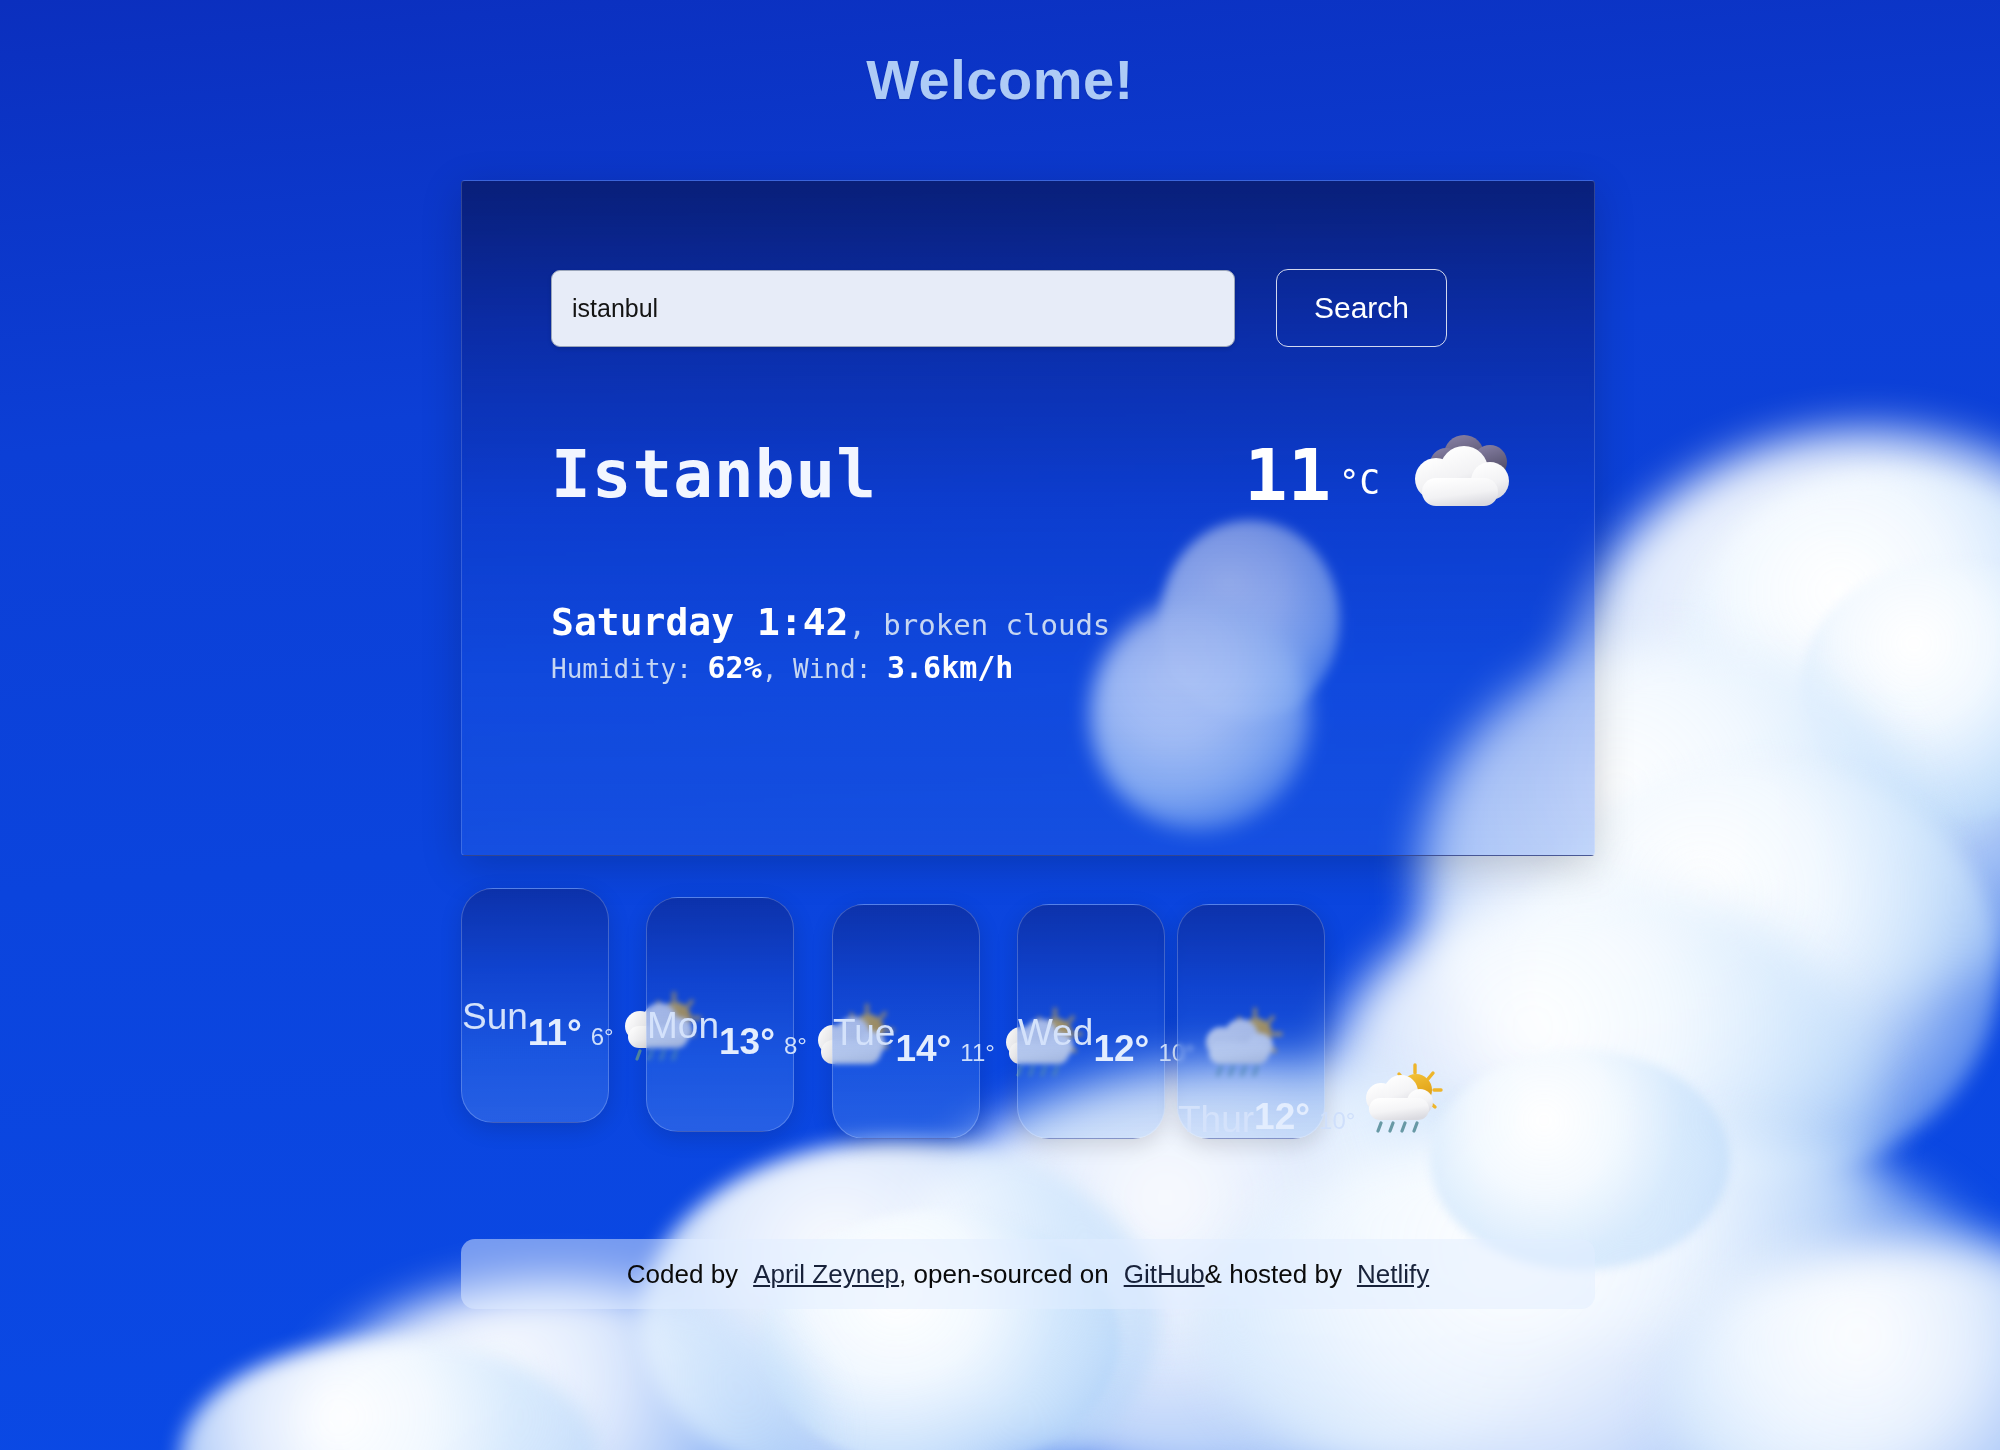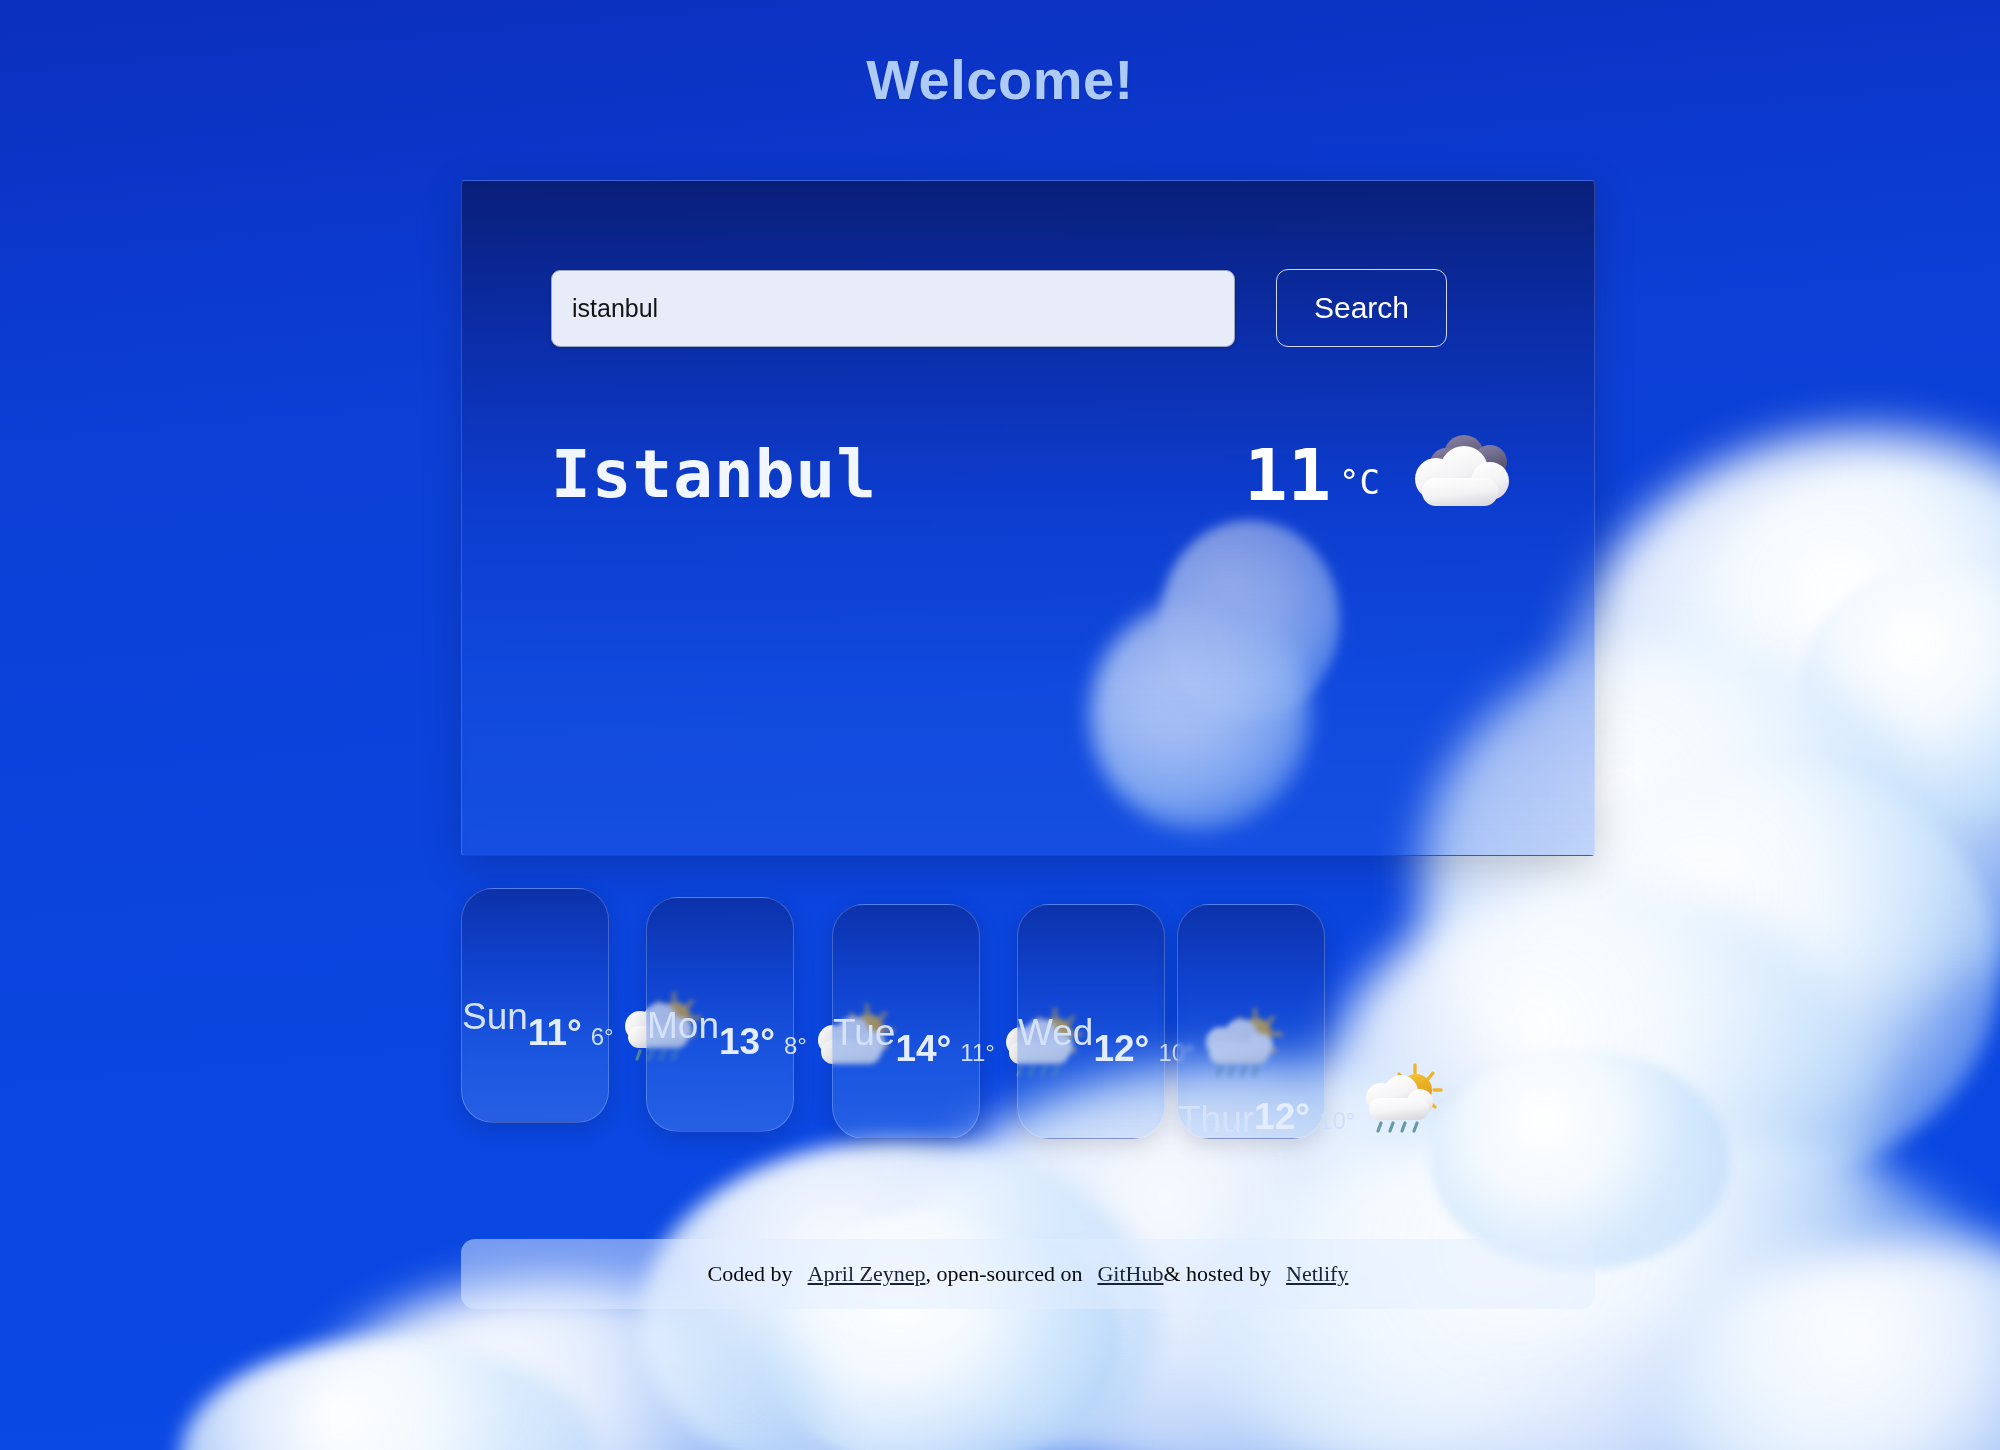--- a/index.html
+++ b/index.html
@@ -218,24 +218,23 @@
     left: 461px;
     top: 1239px;
     width: 1134px;
     height: 70px;
     border-radius: 14px;
     background: rgba(226,238,255,0.50);
     backdrop-filter: blur(2px);
     display: flex;
     align-items: center;
     justify-content: center;
-    font-size: 22px;
+    font-size: 26px;
     color: #0a0a0a;
     white-space: nowrap;
-    font-family: Liberation Serif, serif;
   }
   #footer a {
     color: #18223a;
     text-decoration: underline;
     margin-left: 15px;
   }
 </style>
 </head>
 <body>
 
@@ -302,20 +301,28 @@
               <circle cx="34" cy="48" r="21"></circle>
               <circle cx="62" cy="39" r="24"></circle>
               <circle cx="88" cy="50" r="19"></circle>
               <rect x="20" y="47" width="76" height="28" rx="14"></rect>
             </g>
           </svg>
         </span>
       </div>
     </div>
 
+    <div id="details">
+      <div class="line1">
+        <span class="d-strong">Saturday 1:42</span><span class="d-soft">, broken clouds</span>
+      </div>
+      <div class="line2">
+        <span class="d-label">Humidity: </span><span class="d-mid">62%</span><span class="d-label">, Wind: </span><span class="d-mid">3.6km/h</span>
+      </div>
+    </div>
   </div>
 
   <div id="forecast">
 
     <div class="fc-card" style="left:0px; top:0px;">
       <div class="fc-day">Sun</div>
       <div class="fc-temps">
         <span class="fc-hi">11°</span>
         <span class="fc-lo">6°</span>
       </div>

